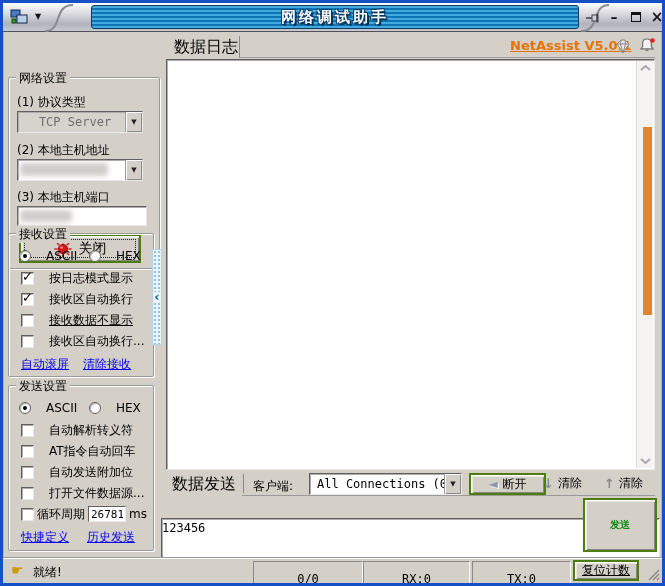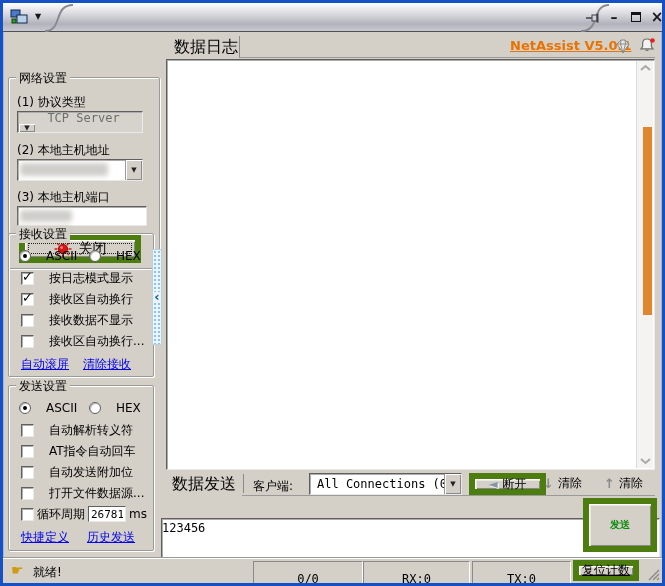--- a/index.html
+++ b/index.html
@@ -37,23 +37,23 @@
   .lbl{position:absolute;font-size:12px;color:#000;white-space:nowrap;}
   .sunken{background:#fff;border:1px solid;border-color:#5f5f5f #e9e9e9 #e9e9e9 #5f5f5f;
     box-shadow:inset 1px 1px 0 #adadad;}
   .combo{position:absolute;display:flex;align-items:stretch;background:#fff;border:1px solid;
     border-color:#5f5f5f #e9e9e9 #e9e9e9 #5f5f5f;box-shadow:inset 1px 1px 0 #adadad;}
   .combo .txt{flex:1;display:flex;align-items:center;padding-left:7px;font-family:"DejaVu Sans Mono",monospace;
     font-size:12px;color:#000;white-space:nowrap;overflow:hidden;}
   .combo .dd{width:17px;background:#d4d0c8;border-left:1px solid #9a9a9a;
     box-shadow:inset 1px 1px 0 #fff,inset -1px -1px 0 #8a8a8a;
     display:flex;align-items:center;justify-content:center;font-size:7px;color:#222;}
-  .combo.disabled{background:#d6d3cc;flex-direction:column;}
+  .combo.disabled{background:#d6d3cc;}
   .combo.disabled .txt{color:#6e6e6e;}
-  .btn3d{background:#d4d0c8;border:6px solid #4d7c0f;
+  .btn3d{background:#d4d0c8;border:2px solid #4d7c0f;
     box-shadow:inset 1px 1px 0 #ffffff,inset 2px 2px 0 #e9e7e1,inset -1px -1px 0 #8a8886;}
   .cb-row,.radio-row{position:absolute;display:flex;align-items:center;gap:15px;height:16px;}
   .cb{position:relative;width:13px;height:13px;background:#fff;border:1px solid;flex:none;
     border-color:#5f5f5f #e9e9e9 #e9e9e9 #5f5f5f;box-shadow:inset 1px 1px 0 #adadad;}
   .cb .mark{display:none;position:absolute;left:0px;top:-4px;font-size:13px;font-weight:bold;color:#000;}
   .cb.checked .mark{display:block;}
   .radio{position:relative;width:12px;height:12px;border-radius:50%;background:#fff;flex:none;
     border:1px solid #5f5f5f;box-shadow:inset 1px 1px 1px rgba(0,0,0,.3);}
   .radio.checked::after{content:"";position:absolute;left:3px;top:3px;width:4px;height:4px;border-radius:50%;background:#000;}
   .wlabel{font-size:12px;color:#000;white-space:nowrap;}
@@ -119,20 +119,23 @@
       <path d="M606,2 C588,2 598,28 578,28" stroke="#8a8a92" stroke-width="2" fill="none"></path>
     </svg>
     <span class="app-icon">
       <svg width="18" height="16" viewBox="0 0 18 16">
         <rect x="1" y="1" width="9" height="7" fill="#4a7ac8" stroke="#10284a"></rect>
         <rect x="7" y="6" width="10" height="8" fill="#b8d0e8" stroke="#10284a"></rect>
         <rect x="2" y="10" width="4" height="4" fill="#28a028" stroke="#104010"></rect>
       </svg>
     </span>
     <span class="menu-arrow">▼</span>
+    <div class="title-band">
+      <span class="title-text">网络调试助手</span>
+    </div>
     <span class="pin-icon">
       <svg width="16" height="16" viewBox="0 0 16 16">
         <rect x="8" y="5" width="5" height="6" fill="#d0d0d8" stroke="#404048"></rect>
         <line x1="8" y1="8" x2="2" y2="8" stroke="#404048" stroke-width="1.5"></line>
         <line x1="13.5" y1="3.5" x2="13.5" y2="12.5" stroke="#404048" stroke-width="2"></line>
       </svg>
     </span>
     <span class="tb-btn btn-min">–</span>
     <span class="tb-btn btn-max"><span class="max-box"></span></span>
     <span class="tb-btn btn-close">×</span>
@@ -192,21 +195,21 @@
           <span class="mark">✓</span>
         </span>
       <span class="wlabel">按日志模式显示</span>
     </div>
     <div class="cb-row" style="left:12px;top:57px;">
       <span class="cb checked">
           <span class="mark">✓</span>
         </span>
       <span class="wlabel">接收区自动换行</span>
     </div>
-    <div class="cb-row" style="left:12px;top:78px;">
+    <div class="cb-row" style="left:12px;top:78px;text-decoration:underline;">
       <span class="cb"></span>
       <span class="wlabel">接收数据不显示</span>
     </div>
     <div class="cb-row" style="left:12px;top:99px;">
       <span class="cb"></span>
       <span class="wlabel">接收区自动换行...</span>
     </div>
     <span class="link" style="left:12px;top:122px;">自动滚屏</span>
     <span class="link" style="left:74px;top:122px;">清除接收</span>
   </div>

